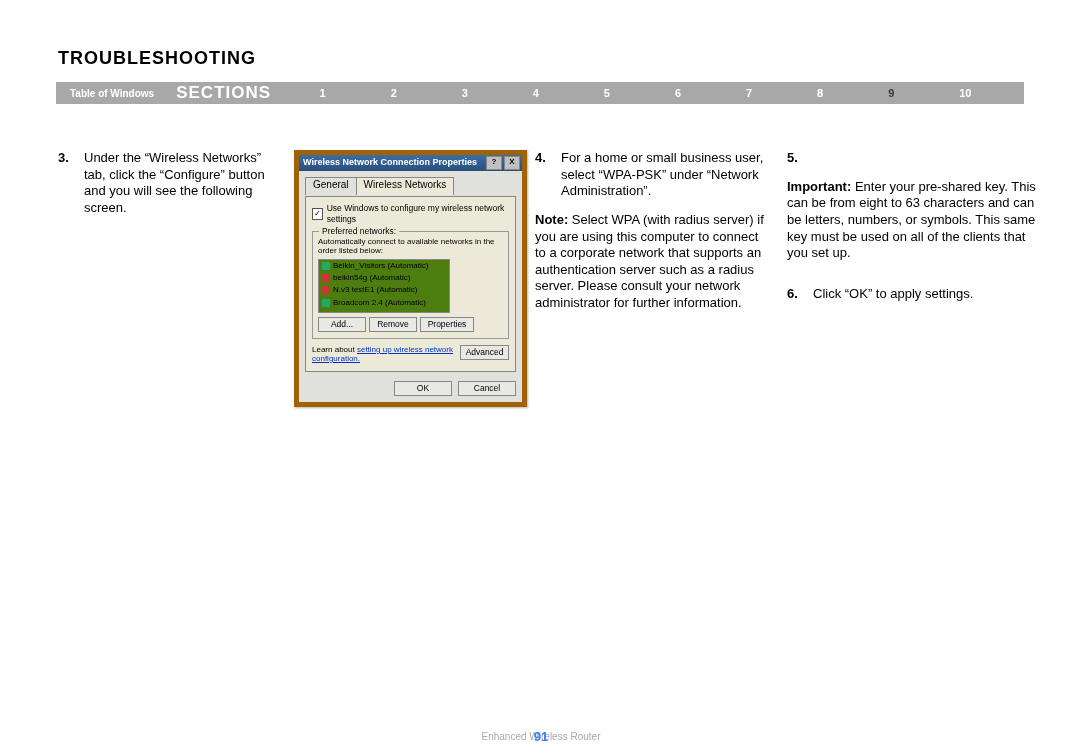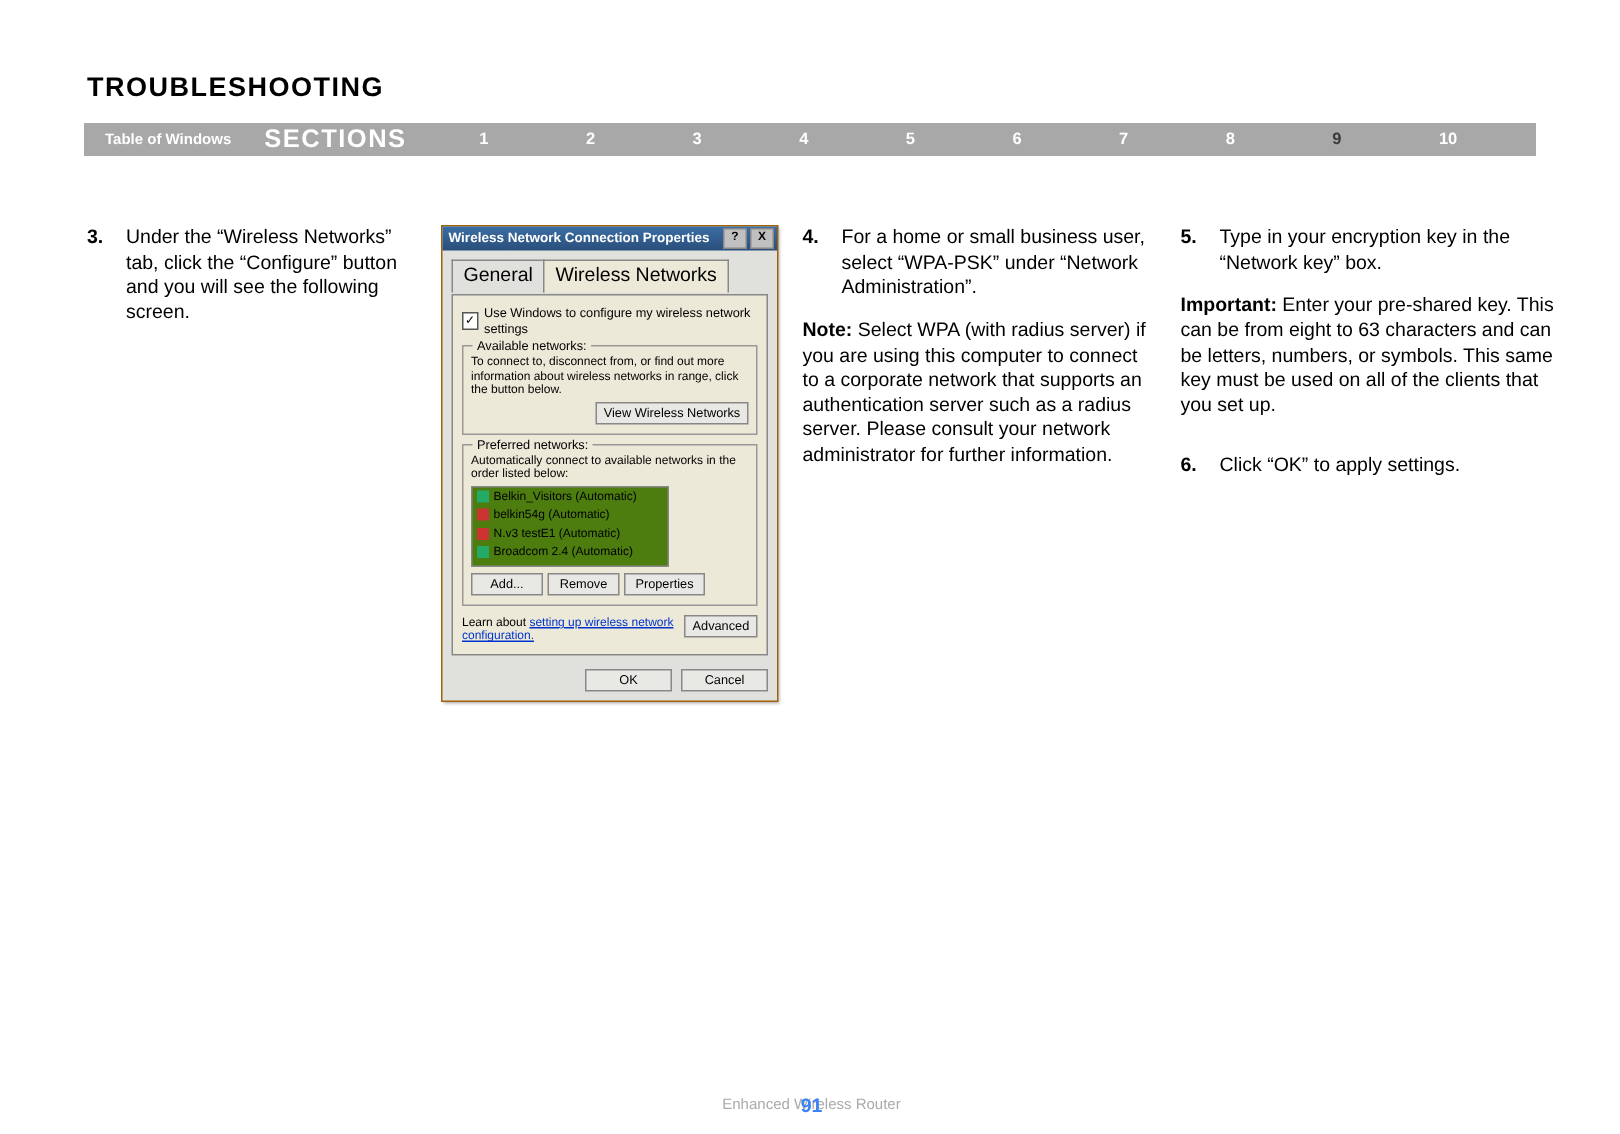--- a/index.html
+++ b/index.html
@@ -87,21 +87,21 @@
     font-weight: bold;
     width: 26px;
     flex: 0 0 26px;
   }
   .step .body { flex: 1; }
   .note-bold { font-weight: bold; margin-top: 36px; }
 
   
   .dialog {
     width: 223px;
-    border: 1px solid #a16207;
+    border: 5px solid #a16207;
     background: #e0e0dc;
     font-family: Tahoma, Arial, sans-serif;
     font-size: 9px;
     color: #000;
     box-shadow: 1px 1px 2px rgba(0,0,0,0.3);
   }
   .titlebar {
     height: 16px;
     background: linear-gradient(#3a6ea5, #2a4e7a);
     color: #fff;
@@ -121,21 +121,21 @@
     font-size: 8px;
     line-height: 10px;
     text-align: center;
     color: #000;
   }
   .dbody {
     padding: 6px 6px 4px 6px;
   }
   .tabs {
     display: flex;
-    font-size: 13px;
+    font-size: 10px;
     margin-bottom: 2px;
   }
   .tab {
     border: 1px solid #888;
     border-bottom: none;
     padding: 1px 7px 3px;
     background: #e0e0dc;
     margin-right: -1px;
   }
   .tab.active {
@@ -299,27 +299,20 @@
           <div class="tabs">
             <div class="tab">General</div>
             <div class="tab active">Wireless Networks</div>
           </div>
           <div class="tabpanel">
             <div class="chk-row">
               <span class="chk">✓</span>
               <span>Use Windows to configure my wireless network settings</span>
             </div>
 
-            <div class="group">
-              <span class="label">Available networks:</span>
-              <div class="desc">To connect to, disconnect from, or find out more information about wireless networks in range, click the button below.</div>
-              <div style="display:flex;justify-content:flex-end;">
-                <div class="btn w80">View Wireless Networks</div>
-              </div>
-            </div>
 
             <div class="group">
               <span class="label">Preferred networks:</span>
               <div class="desc">Automatically connect to available networks in the order listed below:</div>
               <div class="pref-row">
                 <div class="net-list">
                   <div class="item"><span class="icon"></span><span>Belkin_Visitors (Automatic)</span></div>
                   <div class="item"><span class="icon red"></span><span>belkin54g (Automatic)</span></div>
                   <div class="item"><span class="icon red"></span><span>N.v3 testE1 (Automatic)</span></div>
                   <div class="item"><span class="icon"></span><span>Broadcom 2.4 (Automatic)</span></div>
@@ -353,21 +346,20 @@
         <div class="body">For a home or small business user, select “WPA-PSK” under “Network Administration”.</div>
       </div>
       <div>
         <span class="note-bold">Note:</span><span> Select WPA (with radius server) if you are using this computer to connect to a corporate network that supports an authentication server such as a radius server. Please consult your network administrator for further information.</span>
       </div>
     </div>
 
     <div class="col col-text3">
       <div class="step">
         <div class="num">5.</div>
-        <div class="body">Type in your encryption key in the “Network key” box.</div>
       </div>
       <div style="margin-bottom:24px;">
         <span class="note-bold">Important:</span><span> Enter your pre-shared key. This can be from eight to 63 characters and can be letters, numbers, or symbols. This same key must be used on all of the clients that you set up.</span>
       </div>
       <div class="step">
         <div class="num">6.</div>
         <div class="body">Click “OK” to apply settings.</div>
       </div>
     </div>
 

